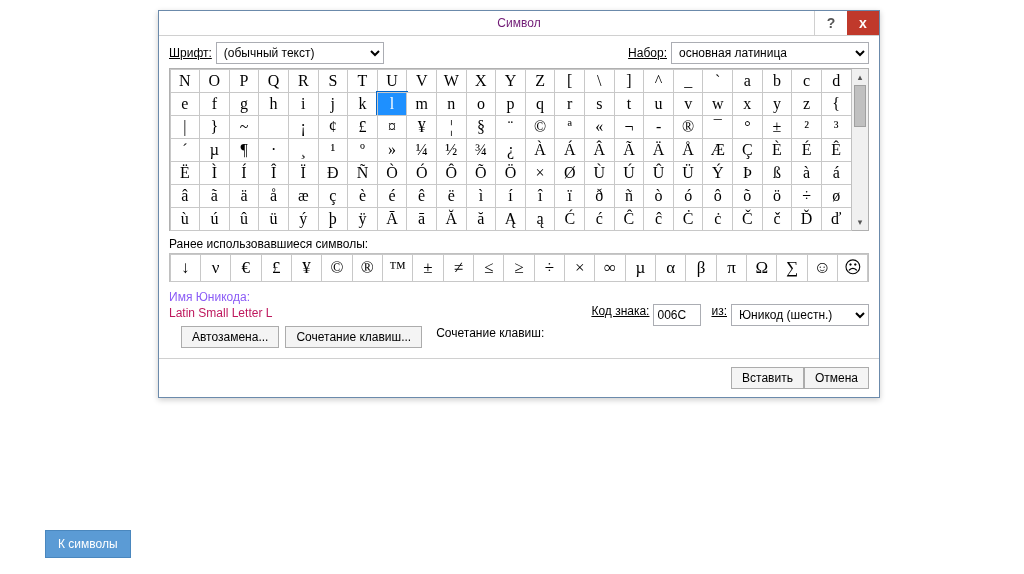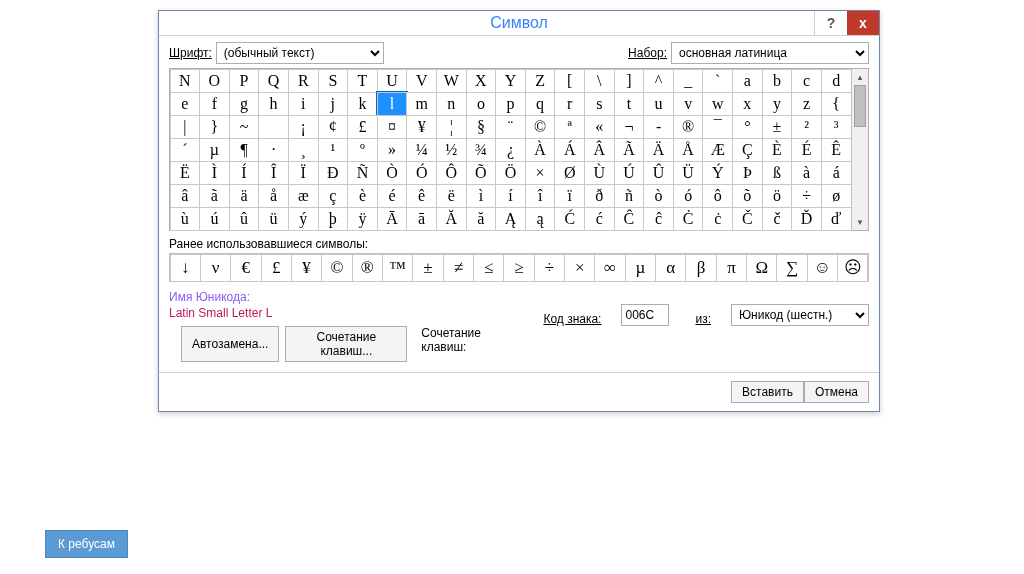--- a/index.html
+++ b/index.html
@@ -28,22 +28,22 @@
     justify-content: flex-end;
     height: 24px;
     position: relative;
   }
   .titlebar-title {
     position: absolute;
     left: 0; right: 0; top: 0; bottom: 0;
     display: flex;
     align-items: center;
     justify-content: center;
-    color: #3b82f6;
-    font-size: 16px;
+    color: #701a75;
+    font-size: 12px;
     pointer-events: none;
   }
   .title-btn {
     width: 32px;
     display: flex;
     align-items: center;
     justify-content: center;
     border-left: 1px solid #d0d0d0;
     font-weight: bold;
     font-size: 14px;
@@ -145,21 +145,21 @@
   .recent-grid .cell{height:26px;font-size:17px;}
   .bottom-row{
     display:flex;
     margin-top:8px;
     align-items:flex-start;
     gap:8px;
   }
   .left-col{flex:1;}
   .unic-name-lbl{color:#8b5cf6;}
   .unic-name-val{margin-top:2px;color:#be185d;}
-  .code-area{display:flex;align-items:flex-end;gap:20px;margin-left:20px;}
+  .code-area{display:flex;align-items:flex-start;gap:4px;margin-left:20px;}
   .code-area .ul{text-decoration:underline;}
   .btns-row{display:flex;gap:6px;margin-top:6px;padding-left:12px;}
   button.std{
     font:inherit;
     border:1px solid #acacac;
     background:#f4f4f4;
     padding:3px 10px;
     cursor:pointer;
   }
   .shortcut-lbl{margin-left:8px;}
@@ -425,13 +425,13 @@
         </select>
       </div>
     </div>
   </div>
   <div class="footer">
     <button class="std">Вставить</button>
     <button class="std">Отмена</button>
   </div>
 </div>
 
-<div class="ext-button">К ребусам</div>
+<div class="ext-button">К символы</div>
 
 </body></html>

